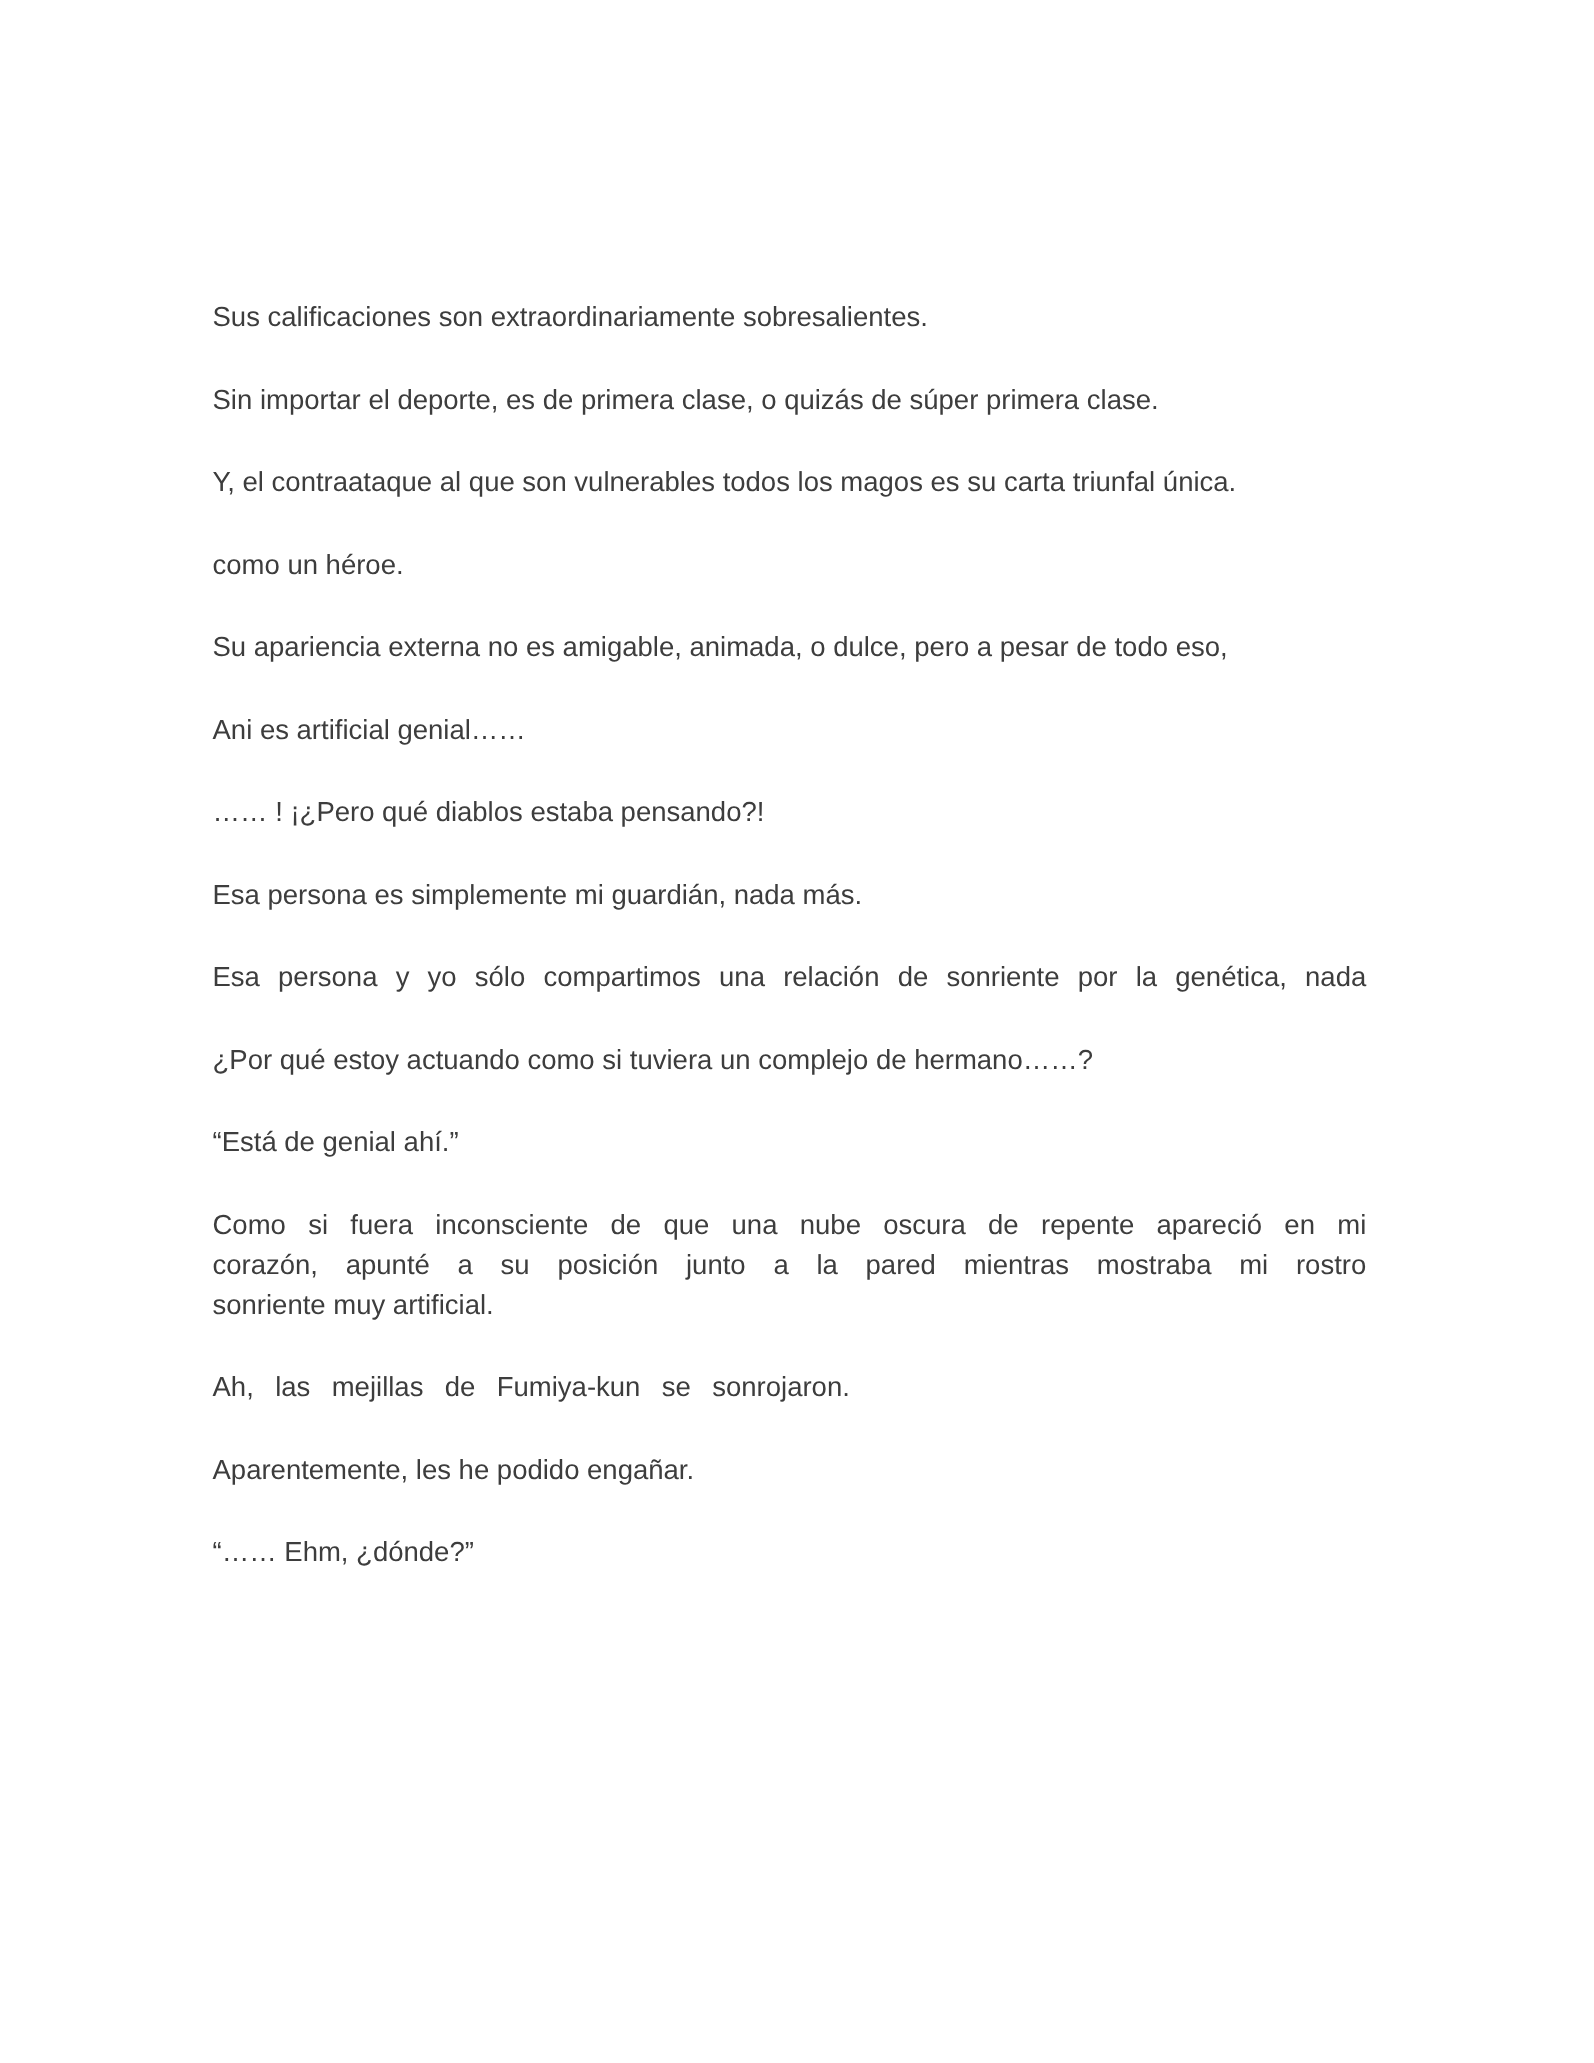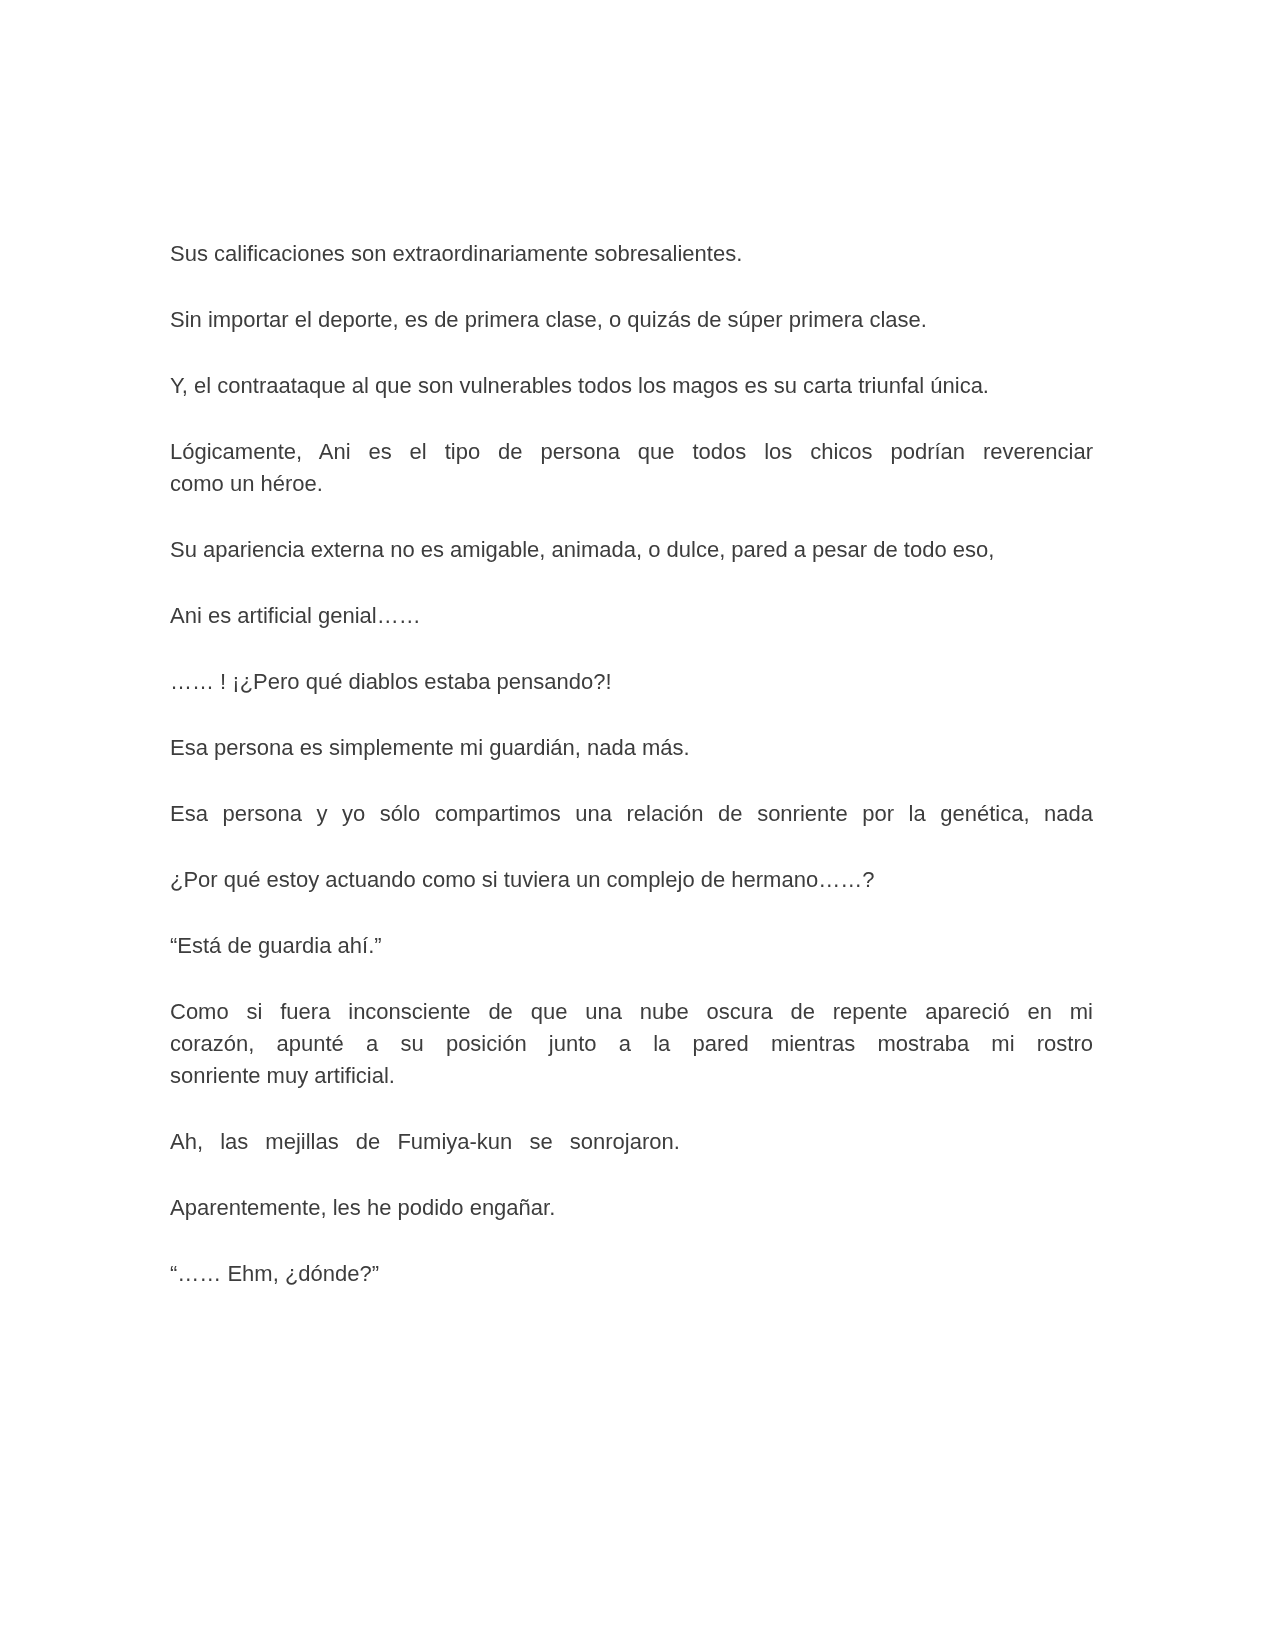--- a/index.html
+++ b/index.html
@@ -54,27 +54,26 @@
 
     <p>
       <span class="line">Sin importar el deporte, es de primera clase, o quizás de súper primera clase.</span>
     </p>
 
     <p>
       <span class="line">Y, el contraataque al que son vulnerables todos los magos es su carta triunfal única.</span>
     </p>
 
     <p>
-      <span class="line stretch">Lógicamente, Ani es el tipo de persona que todos los chicos podrían reverenciar</span>
       <span class="line">como un héroe.</span>
     </p>
 
 
     <p>
-      <span class="line">Su apariencia externa no es amigable, animada, o dulce, pared a pesar de todo eso,</span>
+      <span class="line">Su apariencia externa no es amigable, animada, o dulce, pero a pesar de todo eso,</span>
     </p>
 
     <p>
       <span class="line">Ani es artificial genial……</span>
     </p>
 
     <p>
       <span class="line">…… ! ¡¿Pero qué diablos estaba pensando?!</span>
     </p>
 
@@ -84,21 +83,21 @@
 
     <p>
       <span class="line stretch">Esa persona y yo sólo compartimos una relación de sonriente por la genética, nada</span>
     </p>
 
     <p>
       <span class="line">¿Por qué estoy actuando como si tuviera un complejo de hermano……?</span>
     </p>
 
     <p>
-      <span class="line">“Está de guardia ahí.”</span>
+      <span class="line">“Está de genial ahí.”</span>
     </p>
 
     <p>
       <span class="line stretch">Como si fuera inconsciente de que una nube oscura de repente apareció en mi</span>
       <span class="line stretch">corazón, apunté a su posición junto a la pared mientras mostraba mi rostro</span>
       <span class="line">sonriente muy artificial.</span>
     </p>
 
     <p class="wide">
       <span class="line">Ah, las mejillas de Fumiya-kun se sonrojaron.</span>

